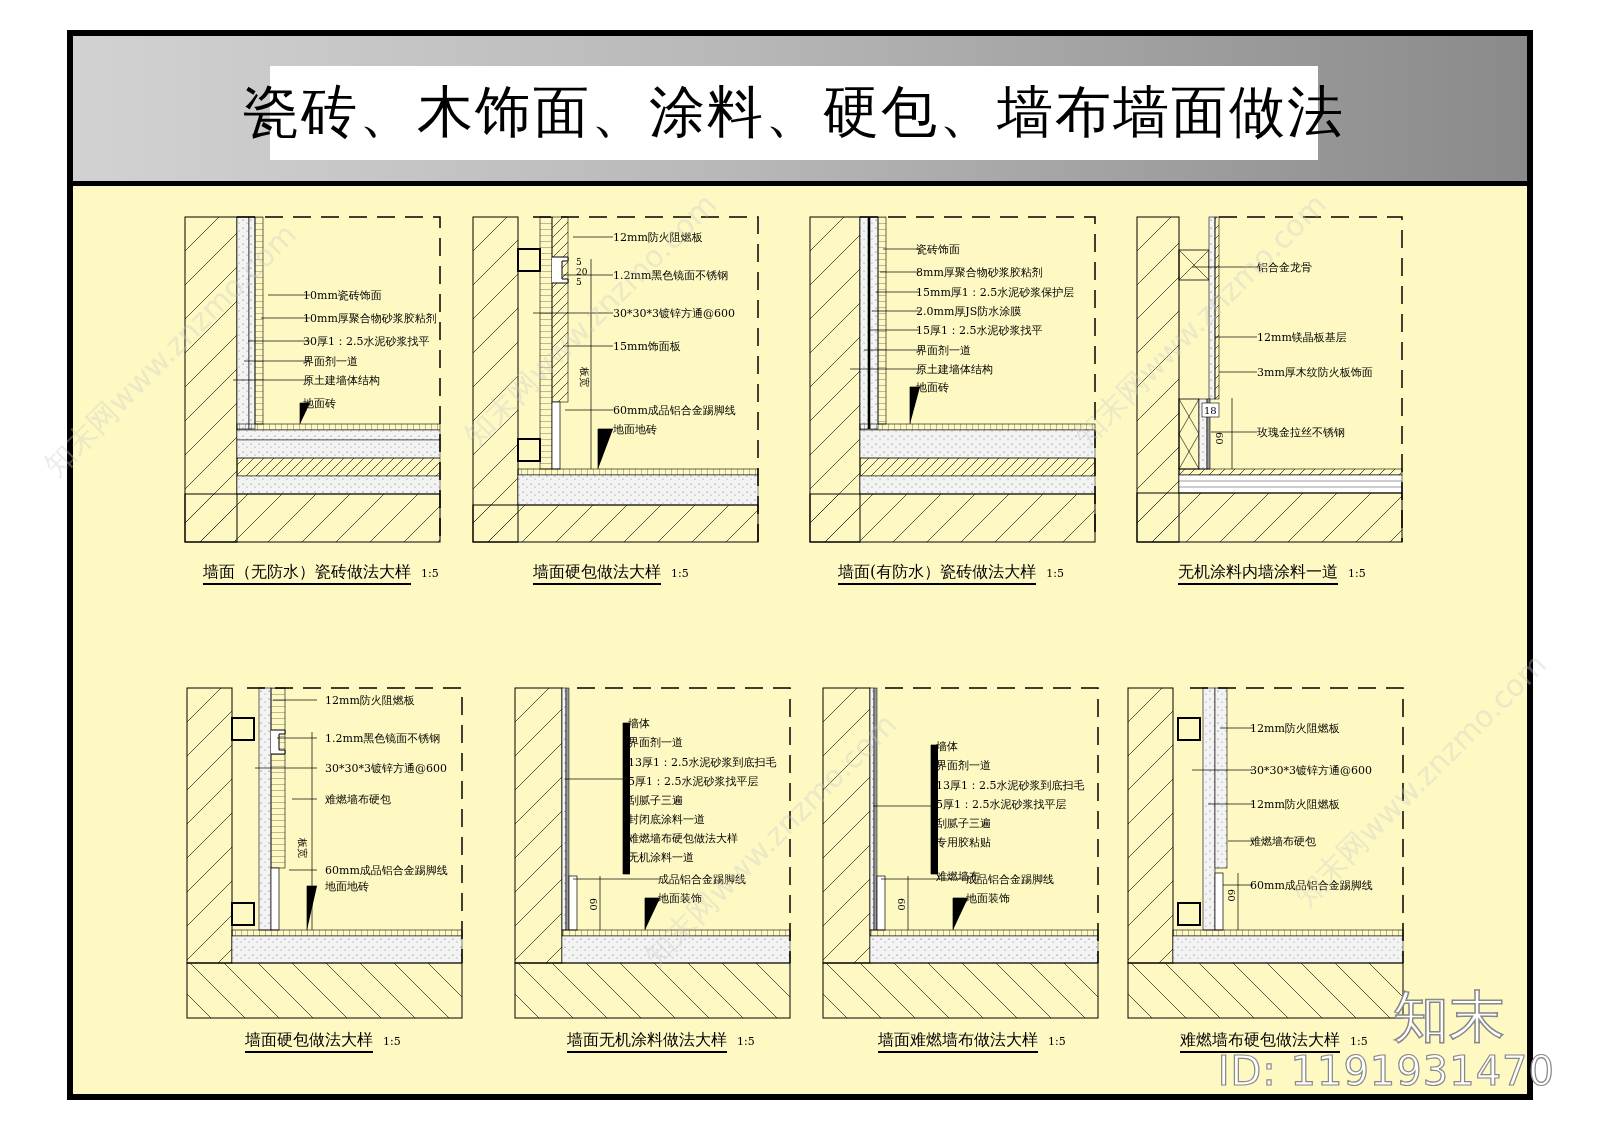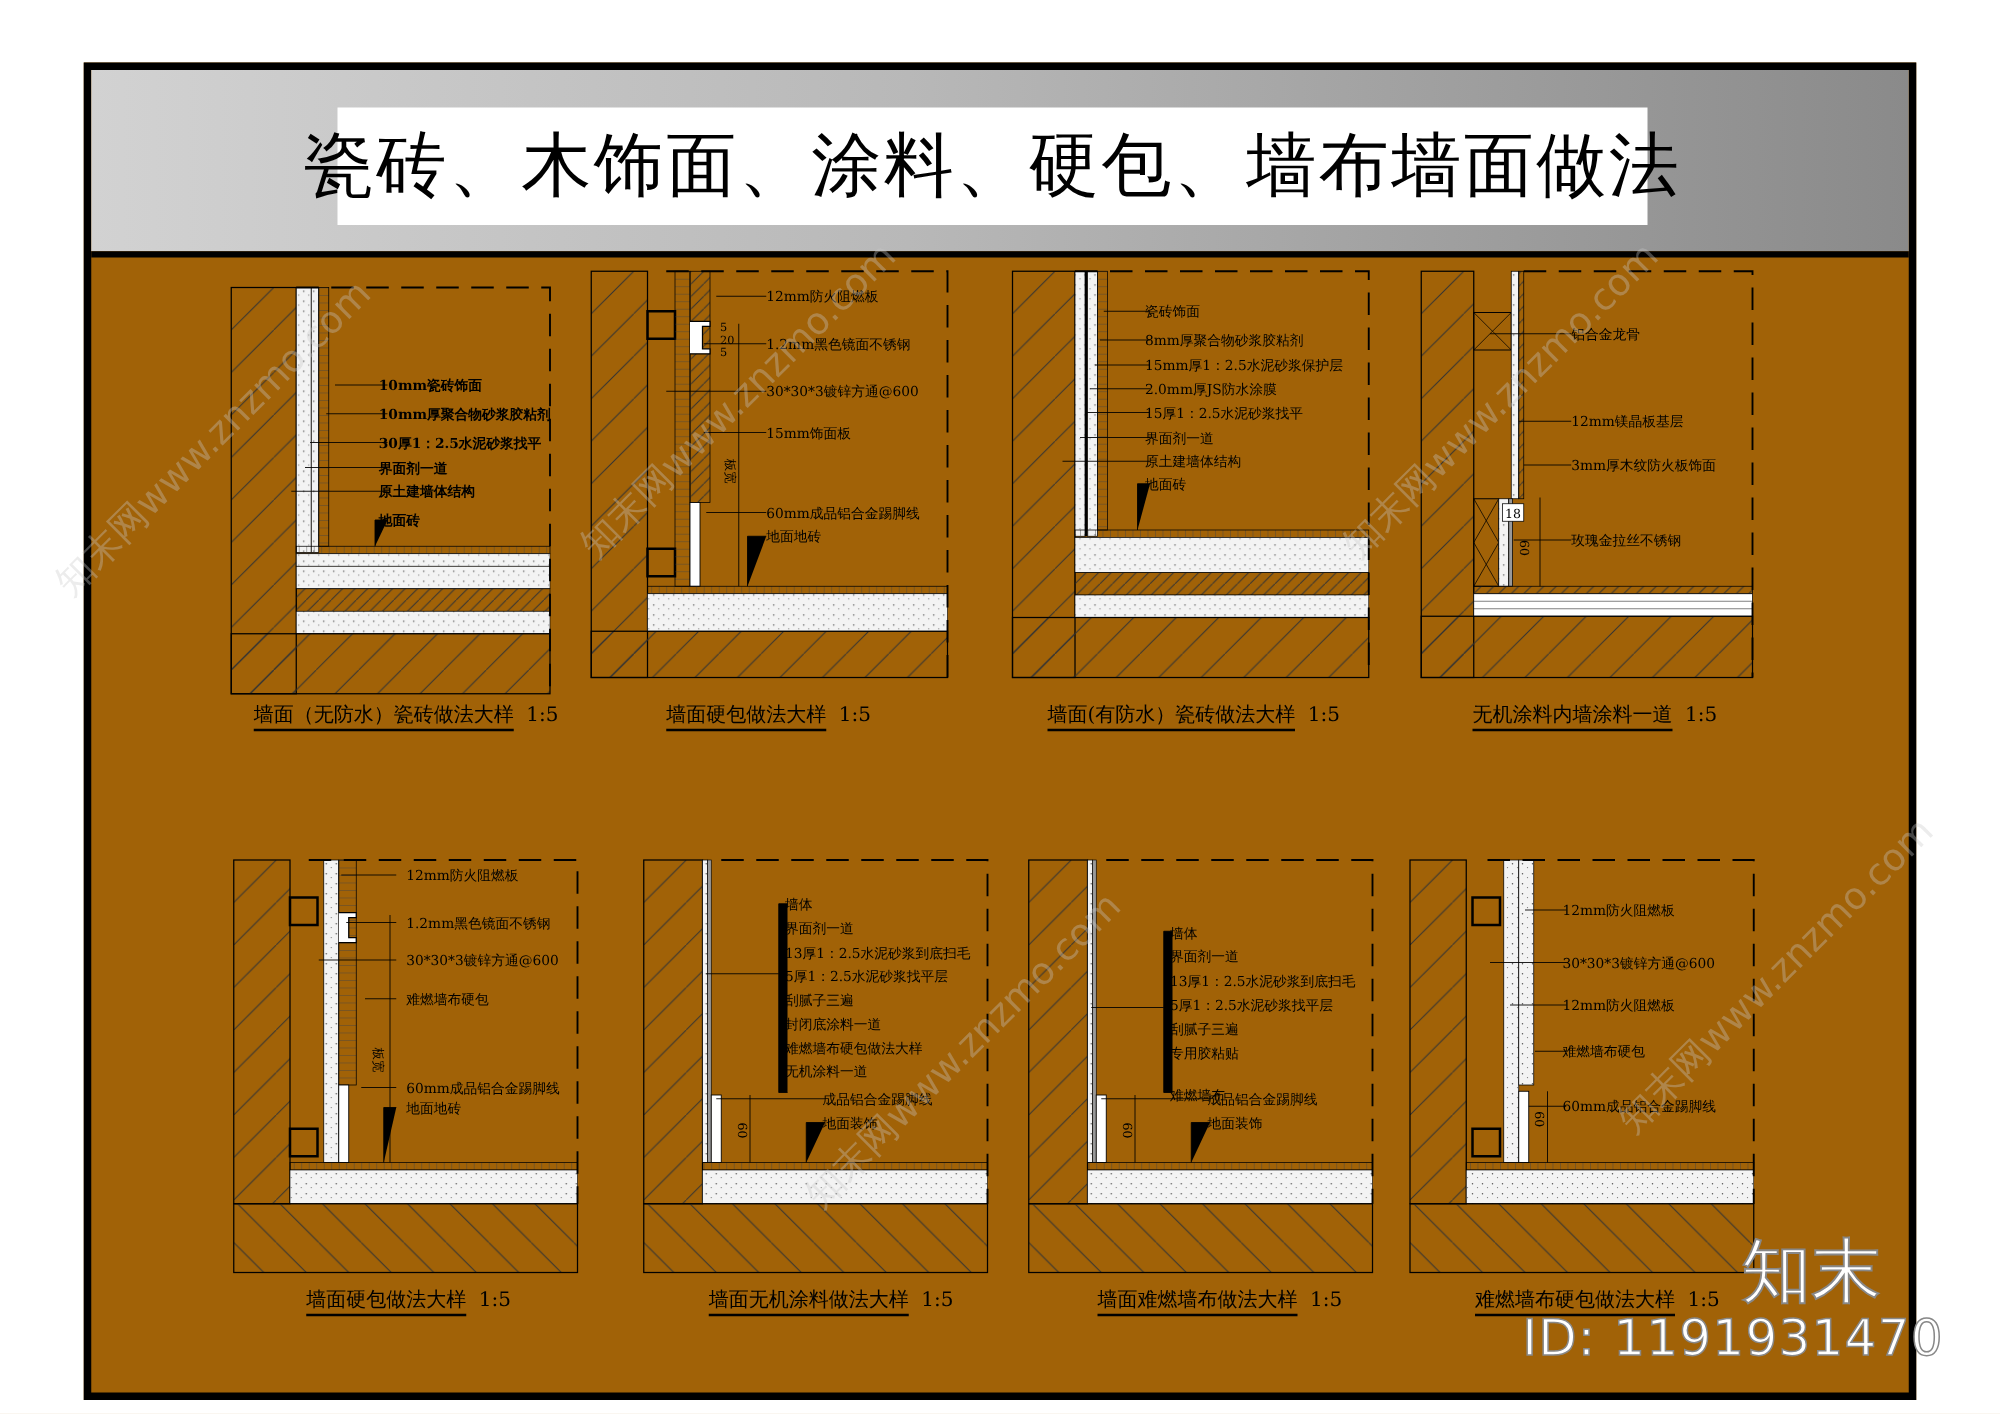--- a/index.html
+++ b/index.html
@@ -1,25 +1,25 @@
 <!DOCTYPE html>
 <html><head>
 <meta charset="utf-8">
 <style>
   html,body{margin:0;padding:0;background:#fff;}
   body{width:1600px;height:1131px;position:relative;overflow:hidden;font-family:"DejaVu Serif","Liberation Serif",serif;color:#000;}
-  .sheet{position:absolute;left:67px;top:30px;width:1466px;height:1070px;border:6px solid #000;box-sizing:border-box;background:#a16207;margin-top:20px;}
+  .sheet{position:absolute;left:67px;top:30px;width:1466px;height:1070px;border:6px solid #000;box-sizing:border-box;background:#fef9c3;}
   .header{position:absolute;left:0;top:0;width:100%;height:150px;background:linear-gradient(90deg,#d2d2d2 0%,#b8b8b8 45%,#8a8a8a 100%);border-bottom:5px solid #000;box-sizing:border-box;}
   .title-box{position:absolute;left:197px;top:30px;width:1048px;height:94px;background:#fff;display:flex;align-items:center;justify-content:center;}
   .title{font-size:56px;letter-spacing:2px;font-family:"DejaVu Serif",serif;white-space:nowrap;}
   .detail{position:absolute;}
   .detail svg{position:absolute;left:0;top:0;overflow:visible;}
   .caption{position:absolute;white-space:nowrap;font-size:16px;}
   .caption .name{border-bottom:2px solid #000;padding-bottom:2px;}
-  .caption .scale{font-size:16px;margin-left:10px;}
+  .caption .scale{font-size:11px;margin-left:10px;}
   .lbl{position:absolute;font-size:11px;white-space:nowrap;line-height:13px;}
   .wm-logo{position:absolute;right:95px;top:980px;font-size:56px;color:#fff;-webkit-text-stroke:1.5px #888;font-family:"DejaVu Sans",sans-serif;}
   .wm-id{position:absolute;right:45px;top:1048px;font-size:40px;color:#fff;-webkit-text-stroke:1.2px #888;font-family:"DejaVu Sans",sans-serif;letter-spacing:1px;}
   .wm-diag{position:absolute;font-size:30px;color:rgba(200,200,200,0.35);transform:rotate(-45deg);font-family:"DejaVu Sans",sans-serif;white-space:nowrap;pointer-events:none;}
 </style>
 </head>
 <body>
 
 <div class="sheet">
   <div class="header">
@@ -47,21 +47,21 @@
     </pattern>
     <pattern id="tile" width="6" height="12" patternUnits="userSpaceOnUse">
       <path d="M0,0 V12" stroke="#444" stroke-width="0.7"></path>
     </pattern>
     <pattern id="tileH" width="12" height="6" patternUnits="userSpaceOnUse">
       <path d="M0,0 H12" stroke="#444" stroke-width="0.7"></path>
     </pattern>
   </defs>
 </svg>
 
-<div class="detail" style="left:185px;top:230px;width:255px;height:325px;font-weight:bold;">
+<div class="detail" style="left:185px;top:217px;width:255px;height:325px;">
   <svg width="255" height="325">
     <rect x="0" y="0" width="52" height="325" fill="url(#hatch)" stroke="#000"></rect>
     <rect x="52" y="0" width="12" height="212" fill="url(#dots)" stroke="#000" stroke-width="0.6"></rect>
     <rect x="64" y="0" width="6" height="212" fill="url(#dots)" stroke="#000" stroke-width="0.6"></rect>
     <rect x="70" y="0" width="8" height="207" fill="url(#tileH)" stroke="#000" stroke-width="0.6"></rect>
     <rect x="52" y="207" width="203" height="6" fill="url(#tile)" stroke="#000" stroke-width="0.6"></rect>
     <rect x="52" y="213" width="203" height="10" fill="url(#dots)" stroke="#000" stroke-width="0.5"></rect>
     <rect x="52" y="223" width="203" height="18" fill="url(#dots)" stroke="#000" stroke-width="0.5"></rect>
     <rect x="52" y="241" width="203" height="18" fill="url(#fine)" stroke="#000" stroke-width="0.5"></rect>
     <rect x="52" y="259" width="203" height="18" fill="url(#dots)" stroke="#000" stroke-width="0.5"></rect>

